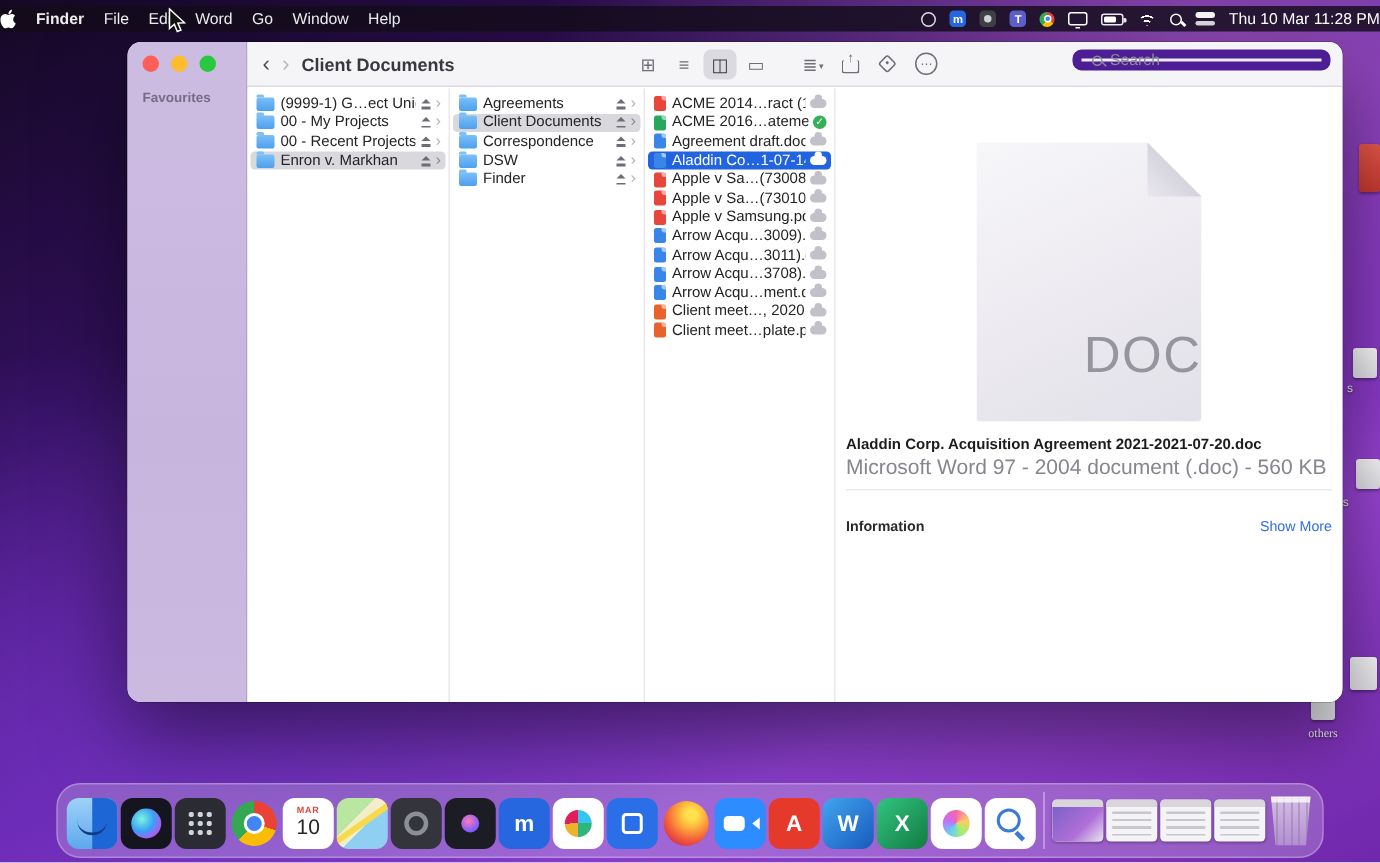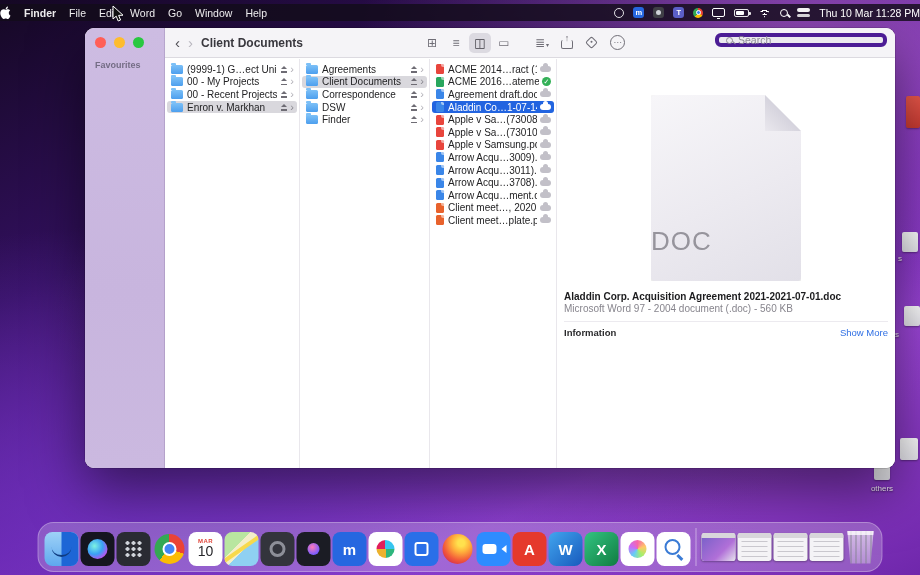--- a/index.html
+++ b/index.html
@@ -72,21 +72,21 @@
   .tb-actions{display:flex;align-items:center;gap:12px;margin-left:20px;}
   .groupic{display:flex;align-items:flex-end;gap:1px;color:#6f6d76;}
   .groupic .g1{font-size:12px;line-height:1;}
   .groupic .g2{font-size:6px;line-height:1;margin-bottom:1px;}
   .share{position:relative;width:12px;height:13px;}
   .share::before{content:"";position:absolute;left:0;right:0;top:4px;bottom:0;border:1.2px solid #6f6d76;border-top:none;border-radius:2px;}
   .share::after{content:"↑";position:absolute;left:0;right:0;top:-3px;font-size:9px;color:#6f6d76;text-align:center;}
   .tagic{width:9px;height:9px;border:1.3px solid #6f6d76;border-radius:2px;transform:rotate(45deg);position:relative;margin:0 2px;}
   .tagic::after{content:"";position:absolute;left:1.5px;top:1.5px;width:2px;height:2px;border-radius:50%;background:#6f6d76;}
   .more{width:15px;height:15px;border:1.3px solid #6f6d76;border-radius:50%;display:grid;place-items:center;font-size:8px;color:#6f6d76;line-height:1;}
-  .searchbox{position:absolute;right:8px;top:5px;width:172px;height:14px;background:#ecebef;border:4px solid #4c1d95;
+  .searchbox{position:absolute;right:8px;top:5px;width:172px;height:14px;background:#ecebef;border:6px solid #4c1d95;
     border-radius:6px;display:flex;align-items:center;gap:5px;padding:0 7px;}
   .mag{width:7px;height:7px;border:1.4px solid #8e8c95;border-radius:50%;position:relative;flex:none;}
   .mag::after{content:"";position:absolute;width:3.5px;height:1.4px;background:#8e8c95;transform:rotate(45deg);right:-3px;bottom:-1px;}
   .searchbox input{flex:1;min-width:0;border:none;outline:none;background:transparent;font-size:10.5px;color:#333;font-family:inherit;}
   .searchbox input::placeholder{color:#8e8c95;}
 
   .cols{position:absolute;left:80px;top:31px;right:0;bottom:0;background:#fff;display:flex;}
   .col{padding-top:4px;border-right:1px solid #e9e7ec;overflow:hidden;}
   .col1{width:135px;} .col2{width:130px;} .col3{width:127px;}
   .previewpane{flex:1;position:relative;overflow:hidden;}
@@ -110,25 +110,25 @@
   .cloud::before{content:"";position:absolute;left:2.5px;top:-3px;width:5px;height:5px;background:#c2c0c8;border-radius:50%;}
   .row.sel-blue .cloud{background:#fff;} .row.sel-blue .cloud::before{background:#fff;}
   .checkc{width:9px;height:9px;border-radius:50%;background:#33b057;color:#fff;font-size:7px;line-height:9px;text-align:center;flex:none;margin-left:3px;}
 
   .page{position:relative;width:150px;height:186px;margin:36px auto 10px;
     background:linear-gradient(155deg,#f7f6f9 0%,#eceaf0 55%,#e2e0e8 100%);
     border-radius:4px;clip-path:polygon(0 0, calc(100% - 36px) 0, 100% 36px, 100% 100%, 0 100%);
     filter:drop-shadow(0 1px 2px rgba(0,0,0,.18));}
   .fold{position:absolute;top:0;right:0;width:36px;height:36px;
     background:linear-gradient(to bottom left, transparent 49%, #d5d3dd 50%, #eae8ee 100%);}
-  .doc-badge{position:absolute;bottom:24px;left:0;right:0;text-align:left;font-size:26px;font-weight:500;
+  .doc-badge{position:absolute;bottom:24px;left:0;right:0;text-align:right;font-size:34px;font-weight:500;
     letter-spacing:1px;color:#96949c;}
   .pv-name{padding:0 7px;font-size:10px;font-weight:700;color:#1c1c1e;white-space:nowrap;overflow:hidden;}
-  .pv-meta{padding:1px 7px 0;font-size:10px;color:#87858d;white-space:nowrap;overflow:hidden;}
-  .pv-info{margin:7px 7px 0;padding-top:5px;border-top:1px solid #eceaef;display:flex;justify-content:space-between;align-items:center;}
+  .pv-meta{padding:1px 7px 0;font-size:14px;color:#87858d;white-space:nowrap;overflow:hidden;}
+  .pv-info{margin:7px 7px 0;padding-top:19px;border-top:1px solid #eceaef;display:flex;justify-content:space-between;align-items:center;}
   .pv-info .info-lbl{font-size:9.5px;font-weight:700;color:#2a2a2c;}
   .pv-info .show-more{font-size:9.5px;color:#2f6fe4;text-align:center;}
 
   
   .dock{position:absolute;left:50%;bottom:3px;transform:translateX(-50%);display:flex;align-items:flex-end;gap:2px;
     padding:5px 6px;border-radius:16px;background:rgba(255,255,255,.22);
     border:1px solid rgba(255,255,255,.28);z-index:60;}
   .di{width:34px;height:34px;border-radius:8px;position:relative;flex:none;overflow:hidden;}
   .di span{position:relative;z-index:2;}
   .di.finder{background:linear-gradient(180deg,#9ed2f7,#5ea8ee);}
@@ -229,21 +229,21 @@
   </div>
 
   <div class="dtfile red" style="left:906px;top:96px;width:14px;height:32px;"></div>
   <div class="dtfile" style="left:902px;top:232px;width:16px;height:20px;"></div>
   <div class="frag" style="left:890px;top:254px;width:20px;">s</div>
   <div class="frag" style="left:880px;top:276px;width:20px;">m</div>
   <div class="dtfile" style="left:904px;top:306px;width:16px;height:20px;"></div>
   <div class="frag" style="left:884px;top:330px;width:24px;">ts</div>
   <div class="dtfile" style="left:900px;top:438px;width:18px;height:22px;"></div>
   <div class="dtfile" style="left:874px;top:460px;width:16px;height:20px;"></div>
-  <div class="frag" style="left:860px;top:484px;width:44px;">others</div>
+  <div class="frag" style="left:860px;top:484px;width:44px;font-family:Liberation Serif, serif;">others</div>
 
   <div class="window">
 
     <div class="sidebar">
       <div class="traffic">
         <span class="tl red"></span>
         <span class="tl yellow"></span>
         <span class="tl green"></span>
       </div>
       <div class="fav">Favourites</div>
@@ -404,21 +404,21 @@
           <span class="lbl">Client meet…plate.pptx</span>
           <span class="cloud"></span>
         </div>
       </div>
 
       <div class="previewpane">
         <div class="page">
           <div class="fold"></div>
           <div class="doc-badge">DOC</div>
         </div>
-        <div class="pv-name">Aladdin Corp. Acquisition Agreement 2021-2021-07-01.doc</div>
+        <div class="pv-name">Aladdin Corp. Acquisition Agreement 2021-2021-07-20.doc</div>
         <div class="pv-meta">Microsoft Word 97 - 2004 document (.doc) - 560 KB</div>
         <div class="pv-info">
           <span class="info-lbl">Information</span>
           <span class="show-more">Show More</span>
         </div>
       </div>
 
     </div>
   </div>
 

